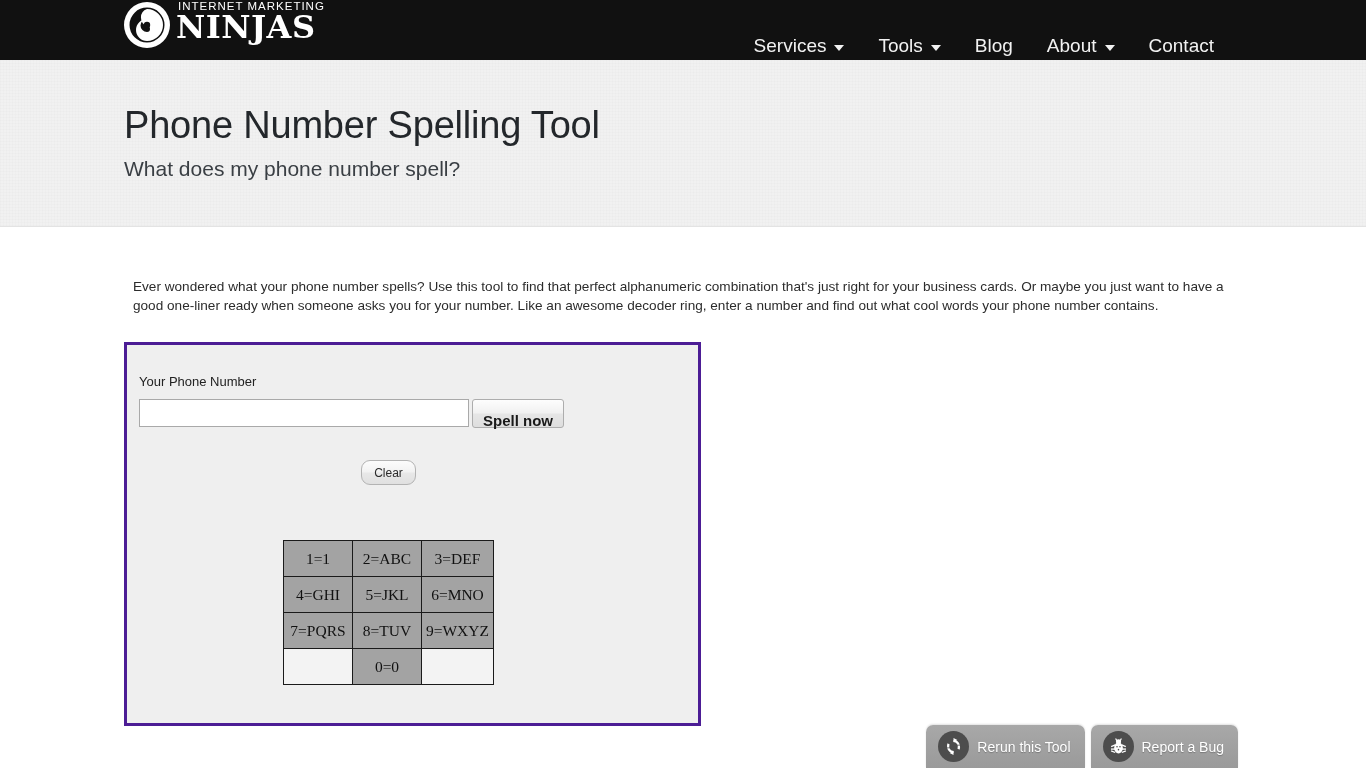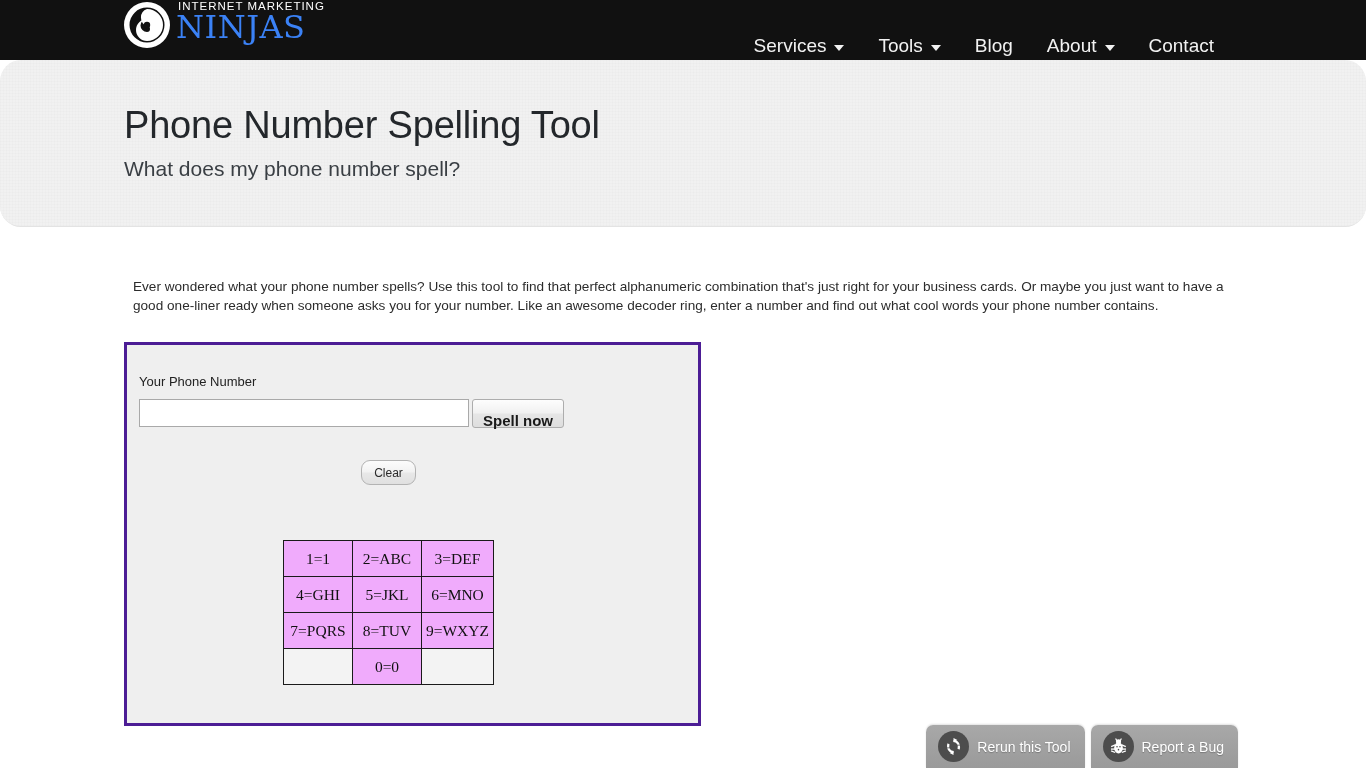--- a/index.html
+++ b/index.html
@@ -34,23 +34,23 @@
   .logo-text { display: flex; flex-direction: column; justify-content: center; }
   .logo-top {
     color: #ffffff;
     font-size: 11.5px;
     letter-spacing: 1.0px;
     font-weight: 400;
     line-height: 13px;
     margin-left: 2px;
   }
   .logo-bottom {
-    color: #3b82f6;
+    color: #ffffff;
     font-size: 32px;
-    font-weight: 400;
+    font-weight: 700;
     line-height: 30px;
     letter-spacing: 0.5px;
     font-family: "DejaVu Serif", serif;
     margin-top: -1px;
   }
   .main-nav {
     position: absolute;
     right: 135px;
     top: 16px;
     height: 60px;
@@ -83,21 +83,20 @@
   
   .hero {
     height: 167px;
     background-color: #f1f1f1;
     background-image:
       repeating-linear-gradient(0deg, rgba(0,0,0,0.012) 0px, rgba(0,0,0,0.012) 1px, rgba(255,255,255,0) 1px, rgba(255,255,255,0) 3px),
       repeating-linear-gradient(90deg, rgba(0,0,0,0.012) 0px, rgba(0,0,0,0.012) 1px, rgba(255,255,255,0) 1px, rgba(255,255,255,0) 3px);
     border-bottom: 1px solid #e3e3e3;
     padding-left: 124px;
     padding-top: 43px;
-    border-radius: 21px;
   }
   .page-title {
     margin: 0;
     font-size: 38px;
     font-weight: 400;
     color: #23272b;
     line-height: 44px;
     letter-spacing: -0.2px;
   }
   .page-subtitle {
@@ -190,21 +189,21 @@
     font-family: "Liberation Serif", serif;
     font-size: 15.5px;
     color: #111111;
   }
   table.keypad td {
     border: 1px solid #1a1a1a;
     width: 69px;
     height: 36px;
     text-align: center;
     vertical-align: middle;
-    background: #f0abfc;
+    background: #a3a3a3;
     padding: 0 4px;
     white-space: nowrap;
   }
   table.keypad td.empty { background: #f3f3f3; }
 
   
   .bottom-bar {
     position: absolute;
     right: 128px;
     bottom: 0;

